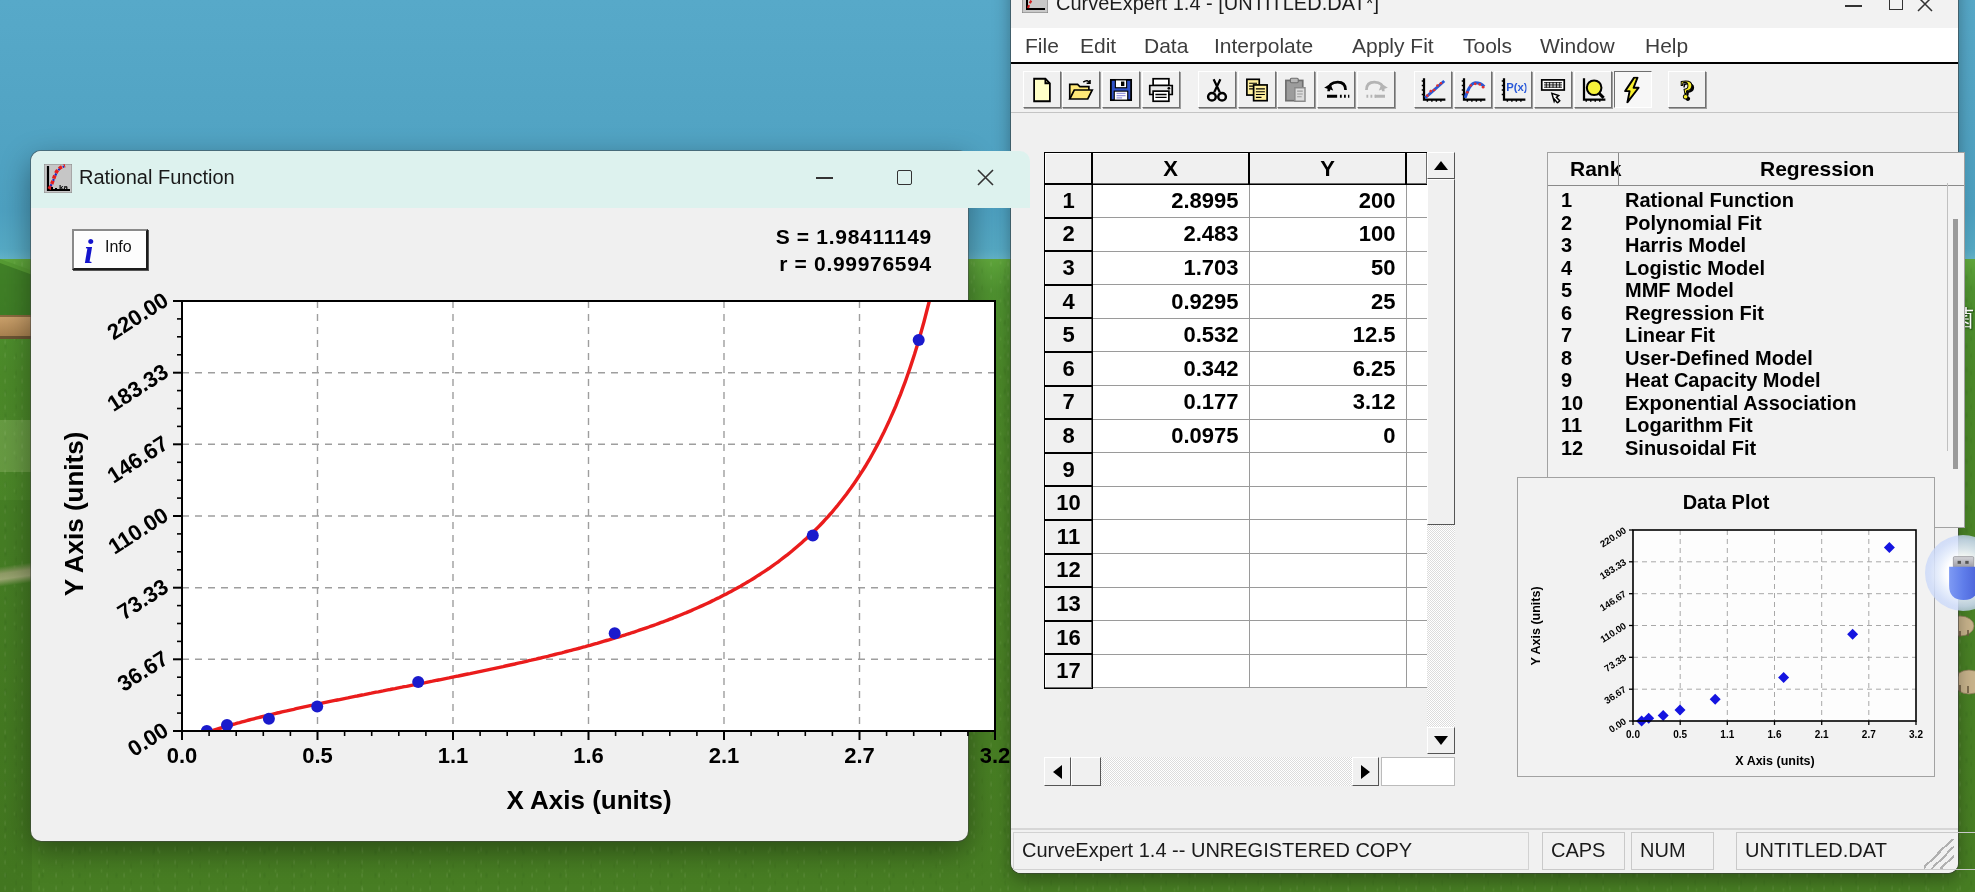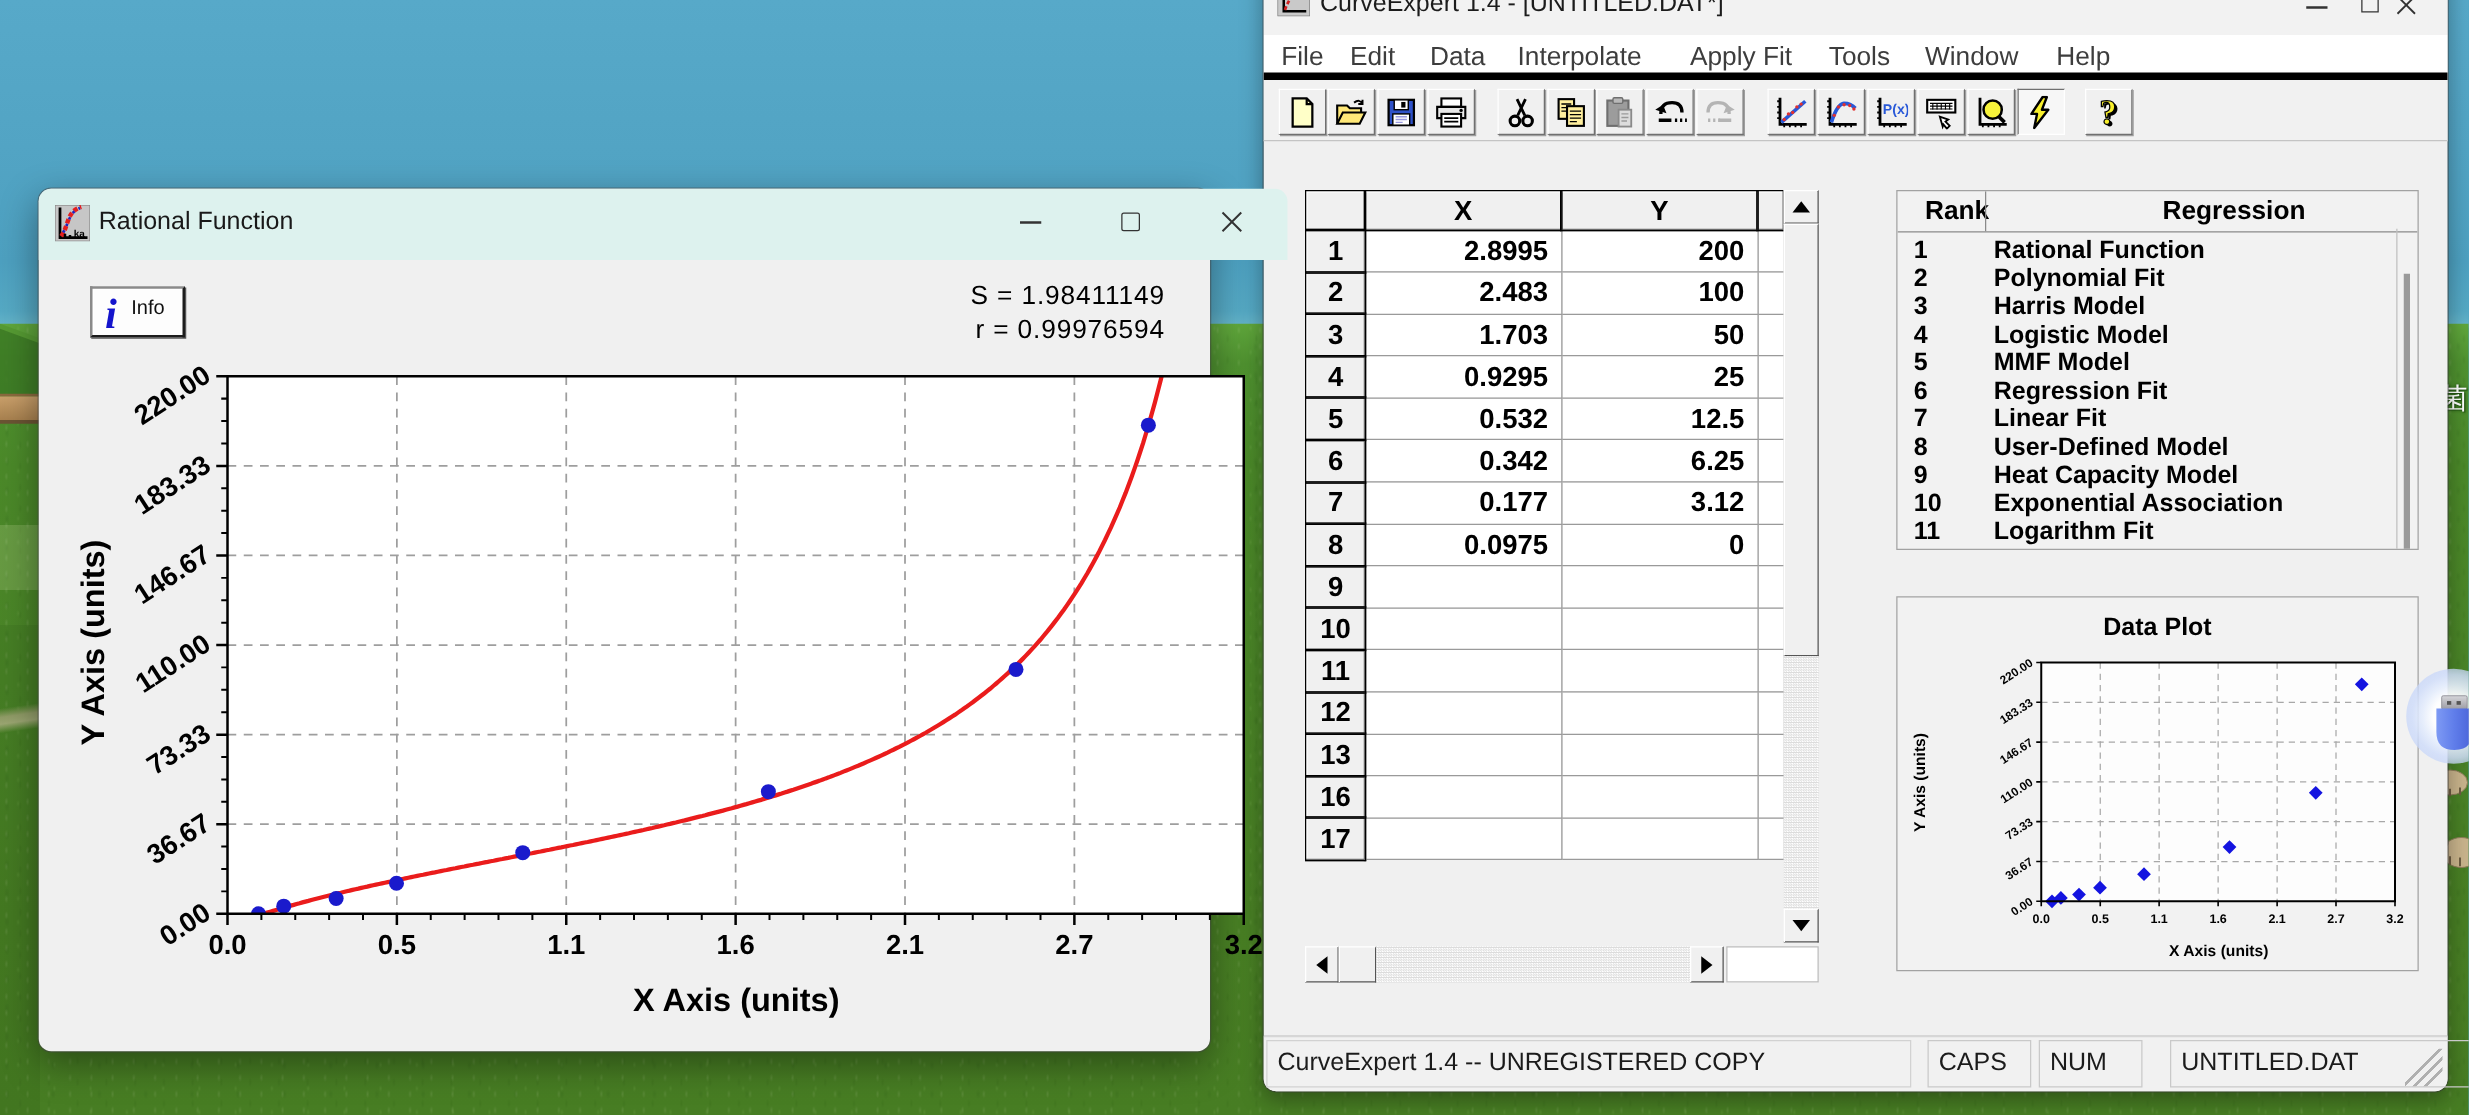--- a/index.html
+++ b/index.html
@@ -7,21 +7,21 @@
 #sky{left:0;top:0;width:1975px;height:262px;background:linear-gradient(#57a9c9 0%,#52a4c4 45%,#4da0c0 80%,#55a9c4 95%,#67b6ca 100%)}
 #grass{left:0;top:259px;width:1975px;height:633px;background:linear-gradient(#60a73c 0%,#4f9230 5%,#4b8929 18%,#4a8427 45%,#487f24 75%,#477d23 100%)}
 .gtex{left:0;width:1975px;height:633px;background-image:radial-gradient(ellipse 2px 5px at 30% 40%,rgba(255,255,230,0.10),rgba(255,255,255,0) 70%),radial-gradient(ellipse 2px 6px at 70% 70%,rgba(20,60,0,0.10),rgba(0,0,0,0) 70%),radial-gradient(ellipse 2px 4px at 50% 20%,rgba(210,255,160,0.09),rgba(255,255,255,0) 70%),radial-gradient(ellipse 3px 6px at 15% 80%,rgba(0,40,0,0.08),rgba(0,0,0,0) 70%);background-size:17px 13px,23px 17px,29px 19px,37px 23px}
 #building{left:0;top:315px;width:41px;height:24px;background:linear-gradient(#caa06b,#a8814f);border-top:2px solid #8a6a3e;border-bottom:3px solid #6b5433}
 #path1{left:0;top:556px;width:34px;height:38px;background:linear-gradient(172deg,rgba(0,0,0,0) 25%,#8f9b66 42%,#9aa571 55%,rgba(0,0,0,0) 72%)}
 #mushroom{left:1951px;top:303px;font-size:23px;color:#fff;text-shadow:0 0 3px #1e4d10,1px 1px 1px #1e4d10}
 
 #mw{left:1011px;top:-34px;width:947px;height:907px;background:#f0f0f0;border-radius:10px;box-shadow:0 0 0 1px rgba(60,60,60,.55),0 6px 18px rgba(0,0,0,.35)}
 #mtitle{left:0;top:0;width:947px;height:62px;background:#f2f2f2;border-radius:10px 10px 0 0}
 #mwtitletext{left:45px;top:26px;font-size:20px;color:#1c1c1c;white-space:nowrap}
-#menubar{left:0;top:62px;width:947px;height:36px;background:#ffffff;border-bottom:6px solid #000000}
+#menubar{left:0;top:62px;width:947px;height:36px;background:#ffffff;border-bottom:2px solid #000000}
 .mi{position:absolute;top:6px;font-size:21px;color:#3d3d3d;white-space:nowrap}
 #toolbar{left:0;top:98px;width:947px;height:49px;background:#f1f1f1;border-bottom:1px solid #c4c4c4}
 .tb{position:absolute;top:7px;width:38px;height:37px;background:#f0f0f0;border-top:1px solid #fff;border-left:1px solid #fff;border-right:1px solid #707070;border-bottom:1px solid #707070;box-shadow:1px 1px 0 #9e9e9e}
 .tb svg{position:absolute;left:50%;top:50%;transform:translate(-50%,-50%)}
 .tbp{border-top:1px solid #707070;border-left:1px solid #707070;border-right:1px solid #fff;border-bottom:1px solid #fff;background:#f7f7f7;box-shadow:none}
 
 #tbl{left:33px;top:186px;border-collapse:collapse;table-layout:fixed}
 #tbl td,#tbl th{border:1px solid #9a9a9a;font-size:22px;font-weight:bold;color:#000;overflow:hidden;white-space:nowrap}
 #tbl th{height:31px;background:#f0f0f0;border:2px solid;border-color:#fff #6a6a6a #6a6a6a #fff;outline:1px solid #000}
 #tbl td{height:33.6px;background:#fff;padding-right:10px;text-align:right}
@@ -45,21 +45,21 @@
 .seg{position:absolute;top:2px;height:38px;border:1px solid #c9c9c9;font-size:20px;color:#1b1b1b;padding:6px 8px 0 8px;white-space:nowrap}
 #grip{position:absolute;right:4px;bottom:4px;width:30px;height:30px;background:linear-gradient(135deg,transparent 45%,#b0b0b0 45% 50%,transparent 50% 60%,#b0b0b0 60% 65%,transparent 65% 75%,#b0b0b0 75% 80%,transparent 80%)}
 
 #dlg{left:31px;top:151px;width:937px;height:690px;background:#f0f0f0;border-radius:10px;box-shadow:0 0 0 1px rgba(70,70,70,.5),0 10px 30px rgba(0,0,0,.4)}
 #dtitle{left:0;top:0;width:999px;height:57px;background:#ddf2ee;border-radius:10px 10px 0 0}
 #dtext{left:48px;top:15px;font-size:20px;color:#191919}
 #infobtn{left:41px;top:78px;width:76px;height:41px;background:#fdfdfd;border:2px solid;border-color:#8a8a8a #1c1c1c #1c1c1c #8a8a8a;box-shadow:inset 1px 1px 0 #fff,1px 1px 0 #555}
 #infobtn .ii{position:absolute;left:10px;top:2px;font-family:"Liberation Serif",serif;font-style:italic;font-weight:bold;font-size:34px;color:#1414cc}
 #infobtn .it{position:absolute;left:31px;top:7px;font-size:16px;color:#111}
 .dmsg{position:absolute;left:157px;top:73px;font-size:20.5px;font-weight:bold;color:#000;line-height:26.5px}
-.dstat{position:absolute;top:73px;right:36px;font-size:21px;font-weight:normal;color:#000;line-height:26.5px;text-align:right;letter-spacing:0.7px}
+.dstat{position:absolute;top:73px;right:36px;font-size:21px;font-weight:bold;color:#000;line-height:26.5px;text-align:right;letter-spacing:0.7px}
 </style></head>
 <body>
 <div class="abs" id="sky"></div>
 <div class="abs" id="grass"></div>
 <div class="abs gtex" style="top:259px"></div>
 <div class="abs" style="left:0;top:420px;width:32px;height:52px;background:rgba(235,245,190,0.18)"></div>
 <div class="abs" style="left:0;top:500px;width:32px;height:392px;background:rgba(0,20,0,0.06)"></div>
 <svg class="abs" style="left:0;top:259px" width="120" height="60" viewBox="0 0 120 60">
     <path d="M0 2 L120 46 L120 60 L0 60 Z" fill="#3c7a24" opacity="0.85"></path>
     <path d="M0 0 L120 44 L120 48 L0 4 Z" fill="#569b33"></path>
@@ -363,21 +363,21 @@
         <div class="arr" style="border-top:7px solid transparent;border-bottom:7px solid transparent;border-right:9px solid #000"></div>
       </div>
     <div class="sbthumb" style="left:27px;top:0;width:30px;height:29px"></div>
     <div class="sbtrack" style="left:57px;top:0;width:251px;height:29px"></div>
     <div class="sbbtn" style="left:308px;top:0;width:27px;height:29px">
         <div class="arr" style="border-top:7px solid transparent;border-bottom:7px solid transparent;border-left:9px solid #000"></div>
       </div>
   </div>
   <div class="abs" style="left:370px;top:791px;width:74px;height:29px;background:#fff;border:1px solid #bbb"></div>
 
-  <div class="panel" style="left:506px;top:186px;width:418px;height:288px">
+  <div class="panel" style="left:536px;top:186px;width:418px;height:376px">
     <div id="rankhdr">
         <span style="position:absolute;left:22px;top:4px">Rank</span>
         <span style="position:absolute;left:212px;top:4px">Regression</span>
         <span style="position:absolute;left:70px;top:0;width:1px;height:32px;background:#8a8a8a"></span>
       </div>
     <div style="position:absolute;left:4px;top:36px;width:385px">
         <div class="rrow">
           <span class="rnum">1</span>
           <span class="rname">Rational Function</span>
         </div>

